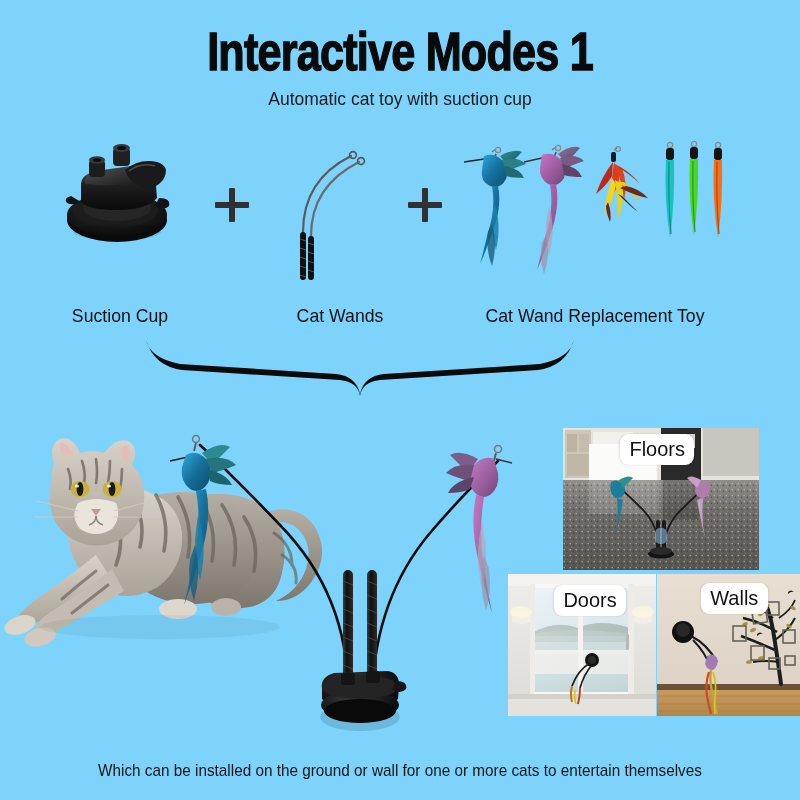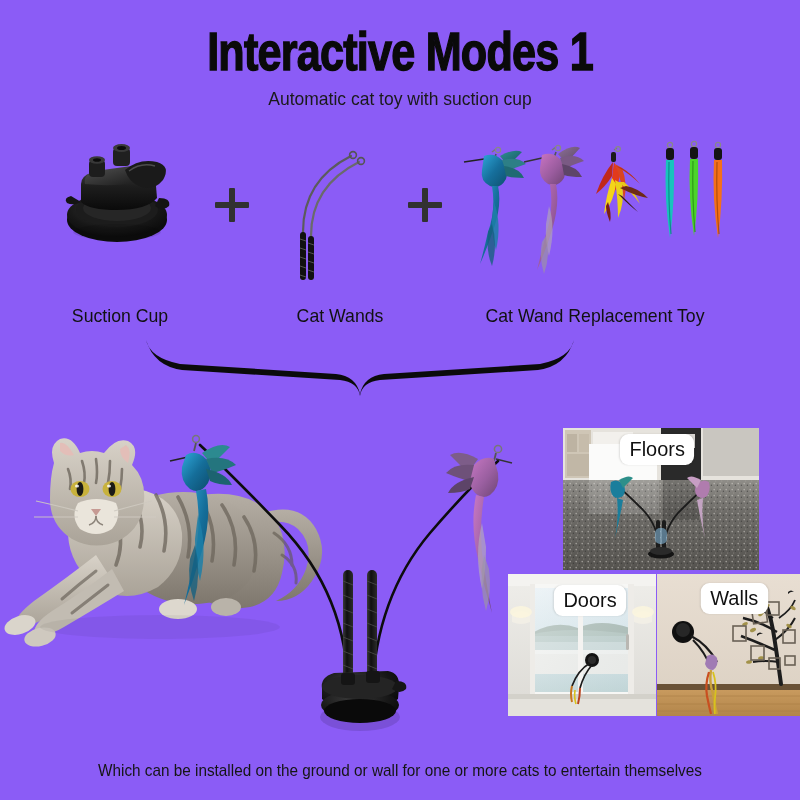--- a/index.html
+++ b/index.html
@@ -2,21 +2,21 @@
 <html><head>
 <meta charset="utf-8">
 <title>Interactive Modes 1</title>
 <style>
   html,body{margin:0;padding:0;background:#fff;}
   body{
     width:800px;height:800px;position:relative;overflow:hidden;
     font-family:"Liberation Sans","DejaVu Sans",sans-serif;
     color:#111;
   }
-  .page{position:absolute;inset:0;background:#8b5cf6;}
+  .page{position:absolute;inset:0;background:#7dd3fc;}
 
   
   .title{
     position:absolute;left:0;top:22px;width:800px;text-align:center;
     font-family:"Liberation Sans Narrow","Liberation Sans",sans-serif;
     font-size:54px;line-height:58px;font-weight:bold;color:#0a0a0a;
     letter-spacing:-1px;
     transform:scaleX(.80);transform-origin:center top;
     -webkit-text-stroke:1.4px #0a0a0a;
   }

